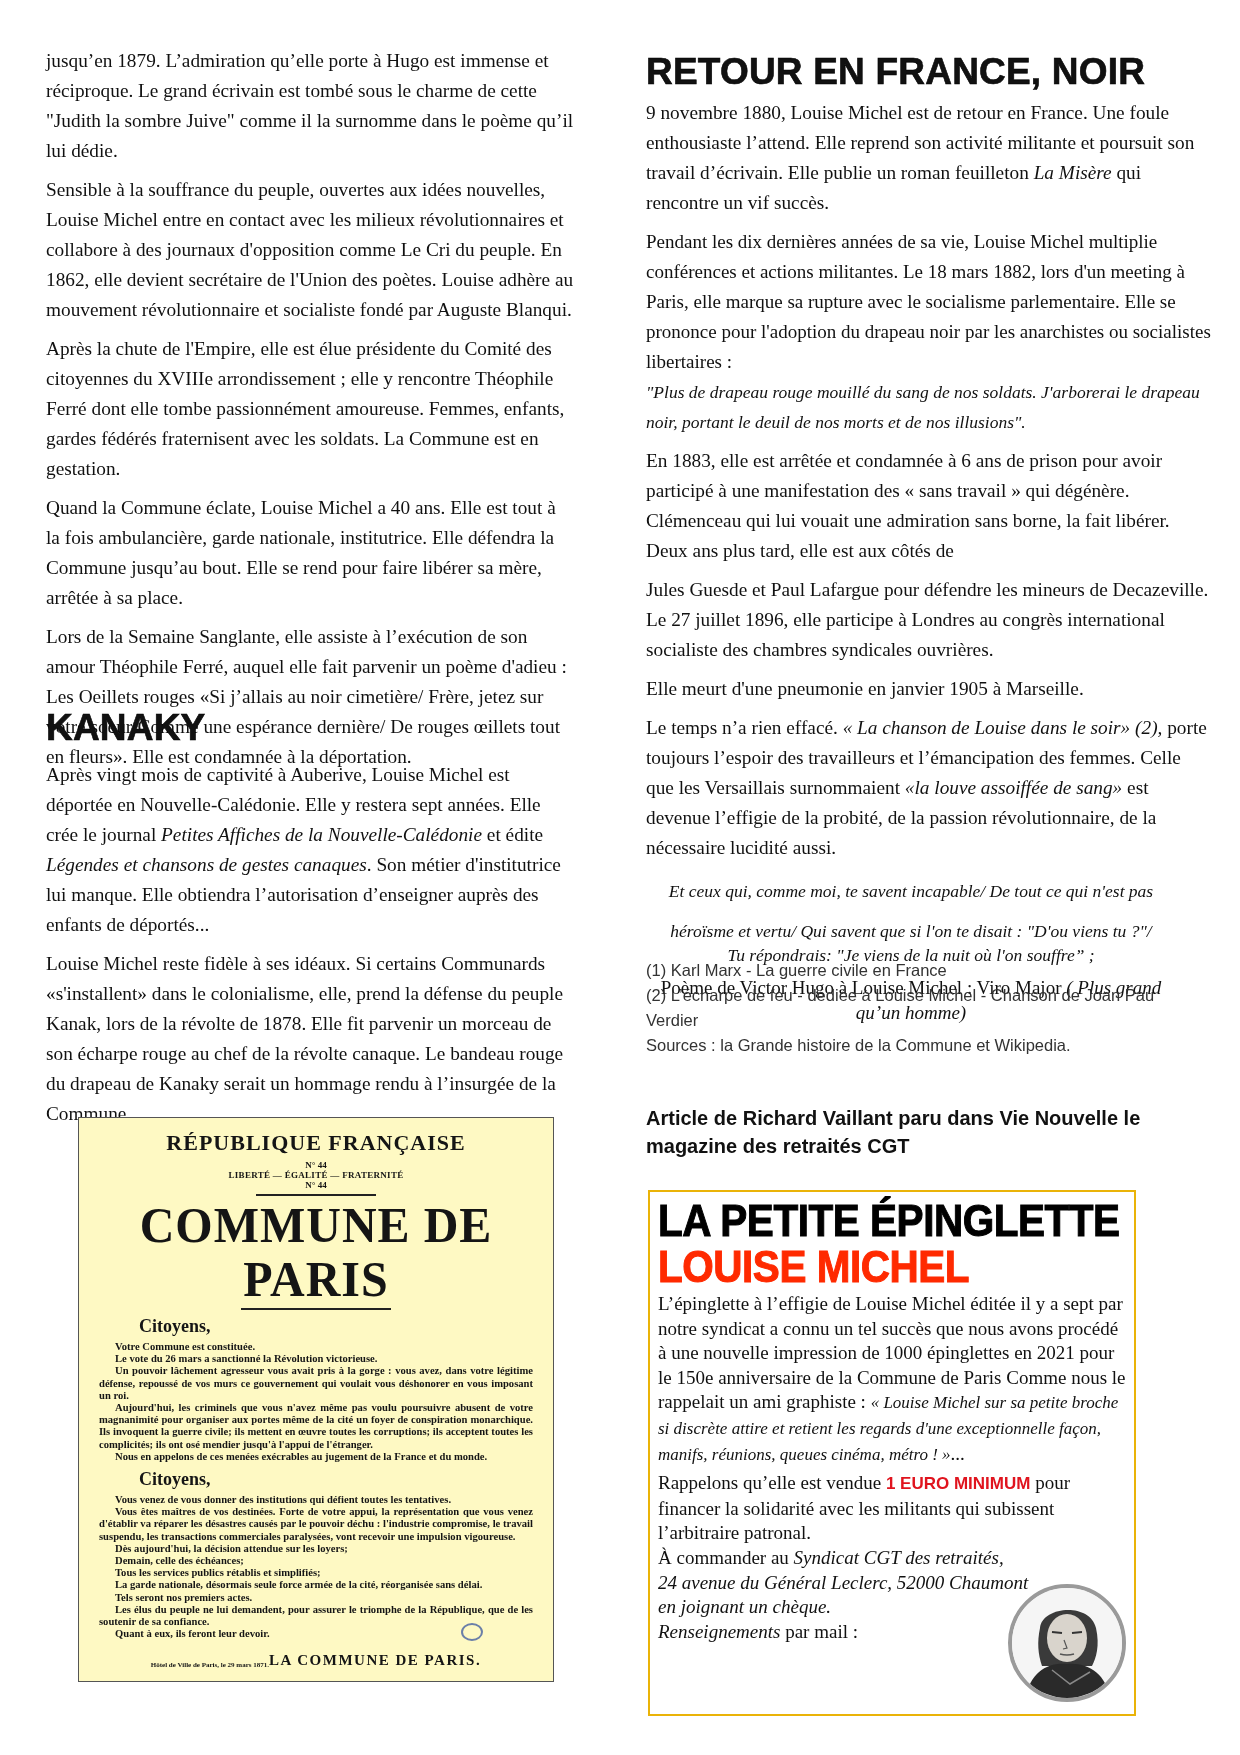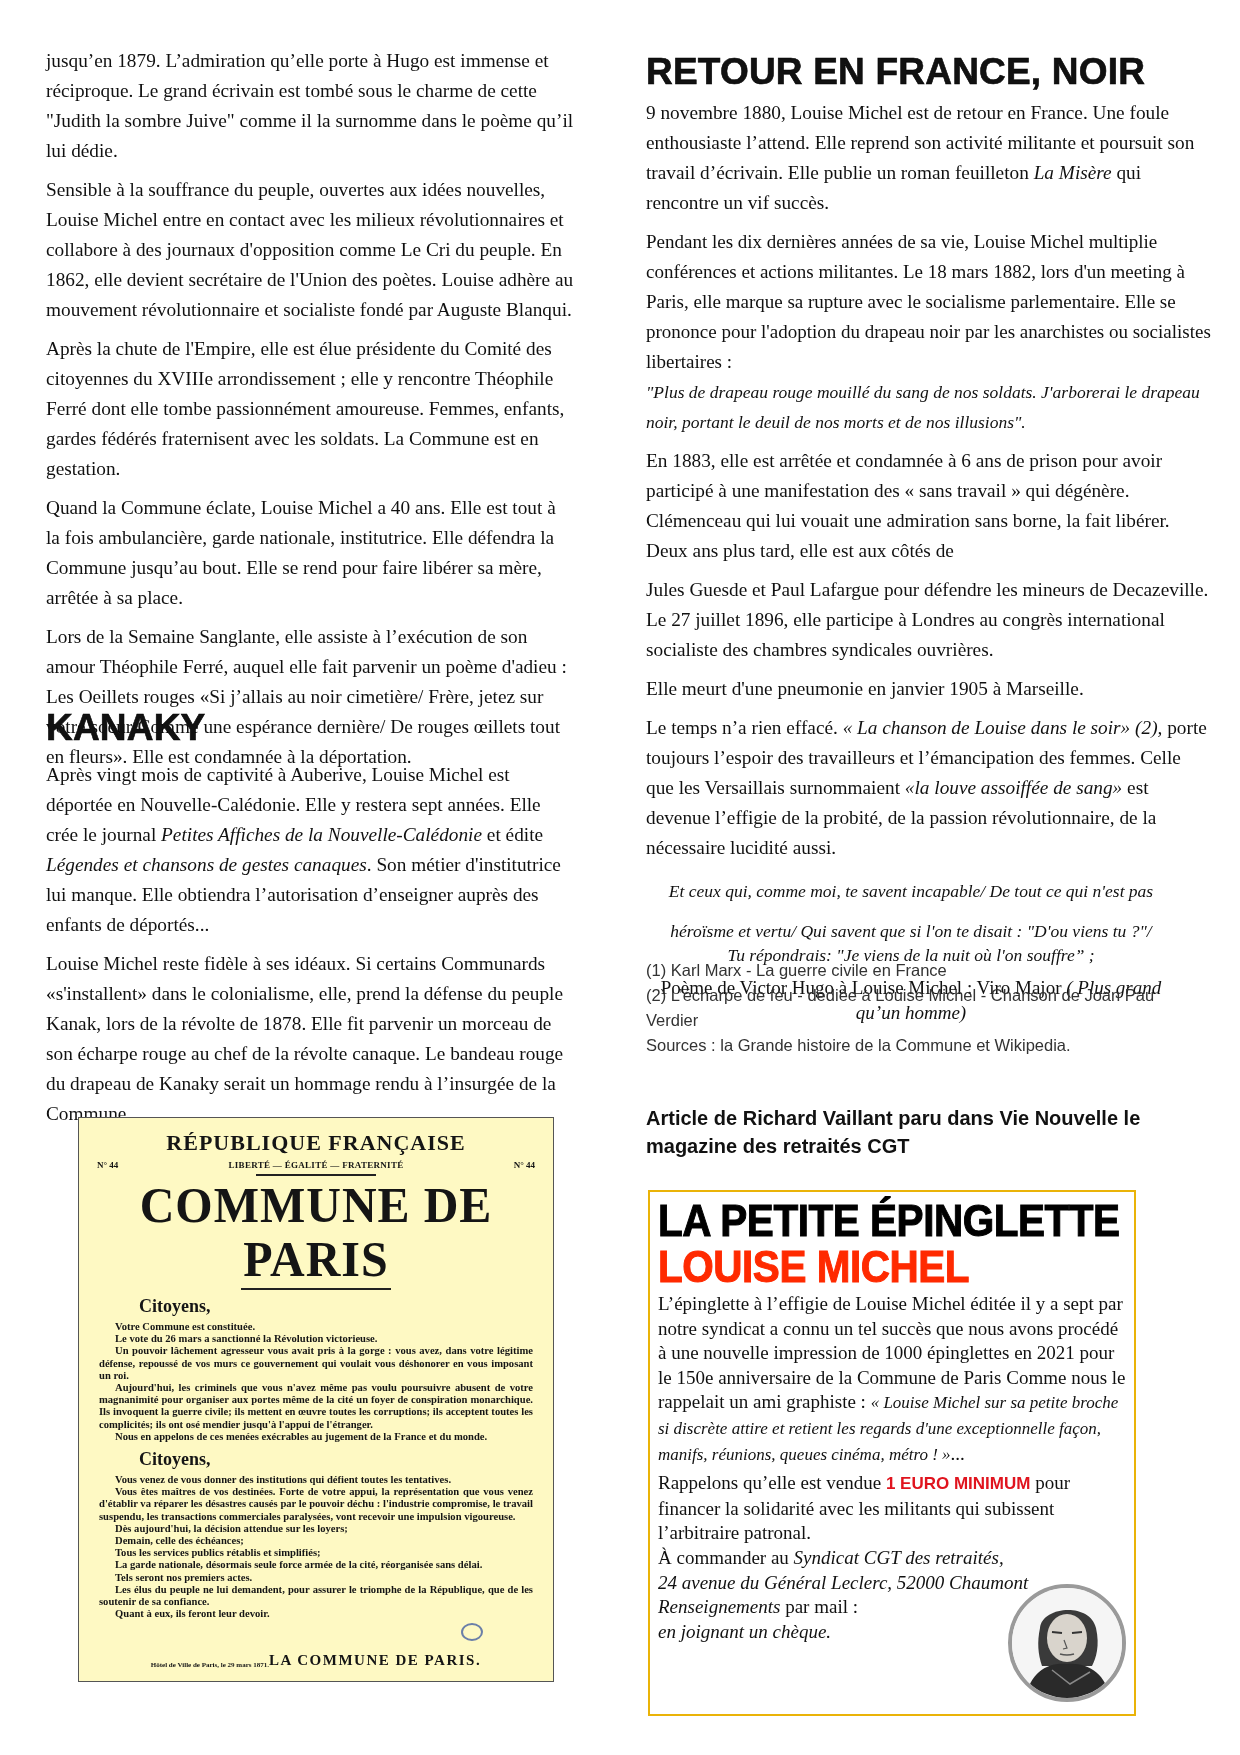--- a/index.html
+++ b/index.html
@@ -20,21 +20,21 @@
     .attribution { text-align: center; font-size: 19px; line-height: 25px; margin: 8px; }
     .notes { position: absolute; left: 646px; top: 958px; width: 560px; }
     .notes .note { font-family: "Liberation Sans", "DejaVu Sans", sans-serif; font-size: 16.5px; line-height: 25px; color: #333; margin: 0 0 0 0; }
     .credit { position: absolute; left: 646px; top: 1104px; width: 560px; font-family: "Liberation Sans", "DejaVu Sans", sans-serif; font-weight: bold; font-size: 20px; line-height: 28px; color: #111; }
     .poster {
       position: absolute; left: 78px; top: 1117px; width: 476px; height: 565px;
       background: #fef9c3; border: 1.5px solid #555; box-sizing: border-box; overflow: hidden;
       font-family: "Liberation Serif", "DejaVu Serif", serif; color: #151515;
     }
     .poster .rf { text-align: center; font-weight: 900; font-size: 22px; letter-spacing: 1px; margin-top: 12px; }
-    .poster .subline { display: flex; justify-content: space-between; align-items: center; padding: 0 18px; font-size: 9px; font-weight: bold; margin-top: 4px; }
+    .poster .subline { display: flex; justify-content: space-between; align-items: center; padding: 0 18px; font-size: 9px; font-weight: bold; margin-top: 4px; flex-direction: column; }
     .poster .motto { font-size: 9px; font-weight: bold; letter-spacing: 0.3px; }
     .poster .rule { width: 120px; height: 2px; background: #222; margin: 4px auto; }
     .poster .big { text-align: center; font-weight: 900; font-size: 48px; letter-spacing: 1px; line-height: 52px; margin-top: 2px; transform: scaleY(1.05); }
     .poster .salut { font-weight: 900; font-size: 18px; margin: 6px 0 4px 60px; }
     .poster .txt { font-size: 10.6px; line-height: 12.2px; font-weight: bold; padding: 0 20px 0 20px; text-align: justify; }
     .poster .txt .ln { display: block; text-indent: 16px; }
     .poster .foot { position: absolute; left: 20px; right: 20px; bottom: 12px; display: flex; justify-content: center; align-items: flex-end; }
     .poster .date { font-size: 7px; font-weight: bold; }
     .poster .sign { font-size: 15px; font-weight: 900; letter-spacing: 1.5px; }
     .poster .stamp { position: absolute; right: 70px; bottom: 40px; width: 18px; height: 14px; border: 2px solid #6b7fa8; border-radius: 50%; }
@@ -135,22 +135,22 @@
   </div>
 </div>
 
 <div class="pinbox">
   <div class="pin-title1">LA PETITE ÉPINGLETTE</div>
   <div class="pin-title2">LOUISE MICHEL</div>
   <p><span>L’épinglette à l’effigie de Louise Michel éditée il y a sept par notre syndicat a connu un tel succès que nous avons procédé à une nouvelle impression de 1000 épinglettes en 2021 pour le 150e anniversaire de la Commune de Paris Comme nous le rappelait un ami graphiste : </span><i class="it">« Louise Michel sur sa petite broche si discrète attire et retient les regards d'une exceptionnelle façon, manifs, réunions, queues cinéma, métro  ! »</i><span>...</span></p>
   <p style="margin-top:4px;"><span>Rappelons qu’elle est vendue </span><span class="red-strong">1 EURO MINIMUM</span><span> pour financer la solidarité avec les militants qui subissent l’arbitraire patronal.</span></p>
   <p><span>À commander au </span><i>Syndicat CGT des retraités,</i></p>
   <p><i>24 avenue du Général Leclerc, 52000 Chaumont</i></p>
+  <p><i>en joignant un chèque.</i></p>
   <p><i>Renseignements</i><span> par mail :</span></p>
-  <p><i>en joignant un chèque.</i></p>
   <div class="portrait">
     <svg width="110" height="110" viewBox="0 0 110 110">
       <rect x="0" y="0" width="110" height="110" fill="#f5f5f5"></rect>
       <path d="M28 40 C30 18, 78 14, 84 40 C88 58, 84 70, 80 78 L30 78 C26 66, 25 54, 28 40 Z" fill="#3a3a3a"></path>
       <ellipse cx="55" cy="50" rx="20" ry="24" fill="#d9d4cc"></ellipse>
       <path d="M40 44 L50 45 M60 45 L70 44" stroke="#333" stroke-width="2"></path>
       <path d="M52 52 L55 60 L51 61" stroke="#555" stroke-width="1.2" fill="none"></path>
       <path d="M48 66 Q55 68 62 66" stroke="#555" stroke-width="1.5" fill="none"></path>
       <path d="M14 110 C18 84, 36 74, 55 76 C76 74, 94 86, 98 110 Z" fill="#2a2a2a"></path>
       <path d="M40 82 L58 96 L78 84" stroke="#888" stroke-width="1.5" fill="none"></path>

